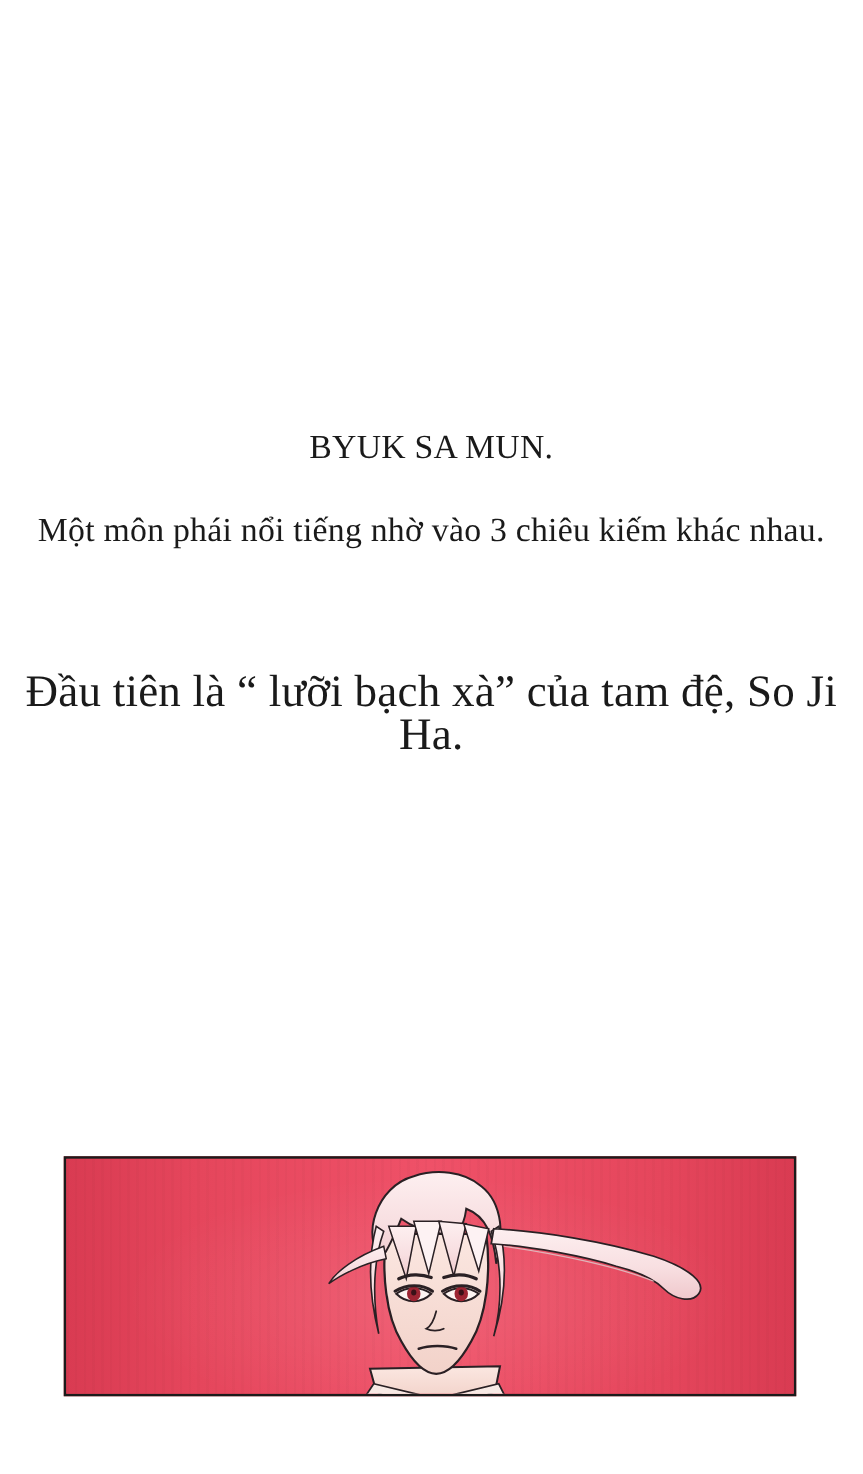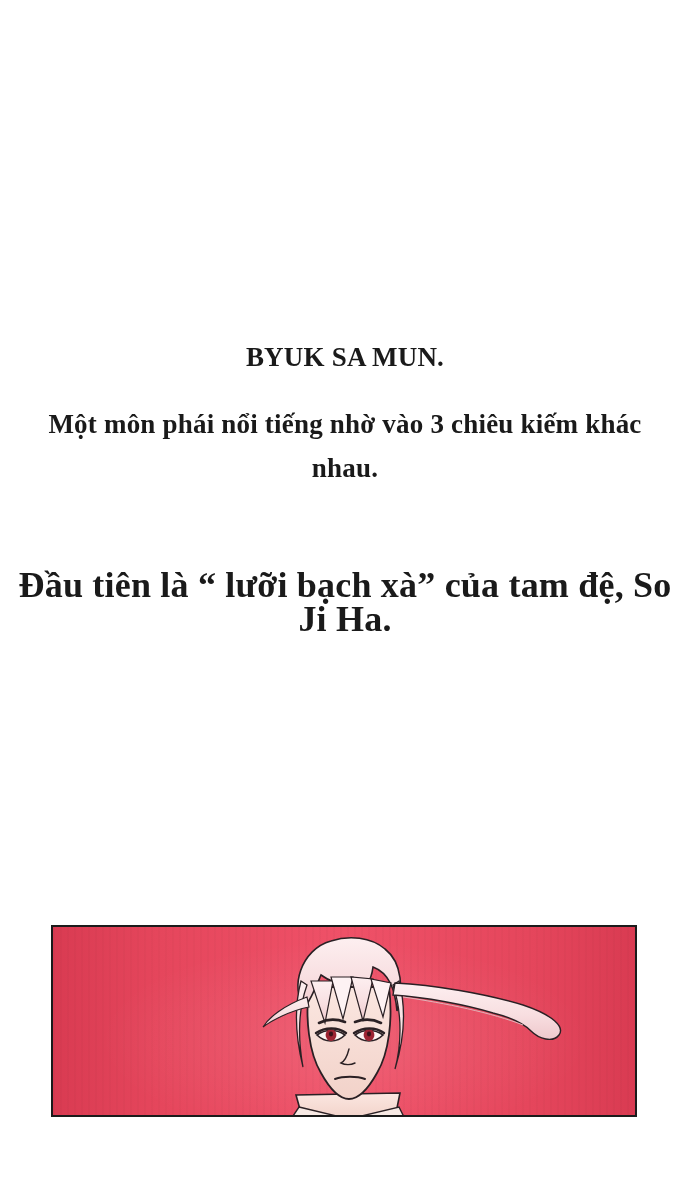--- a/index.html
+++ b/index.html
@@ -24,32 +24,32 @@
   
   .narration {
     position: absolute;
     left: 0;
     top: 340px;
     width: 690px;
     text-align: center;
     color: #1a1a1a;
   }
   .narration .line {
-    font-weight: bold;
+    font-weight: normal;
     letter-spacing: 0.2px;
   }
   .line-title {
     font-size: 27px;
     line-height: 34px;
     margin: 0 0 28px 0;
   }
   .line-body {
     font-size: 27px;
     line-height: 44px;
-    margin: 0 auto;
+    margin: 12px auto;
     width: 640px;
   }
   .line-spacer {
     height: 78px;
   }
   .line-last {
     font-size: 36px;
     line-height: 34px;
     margin: 0 auto;
     width: 660px;

